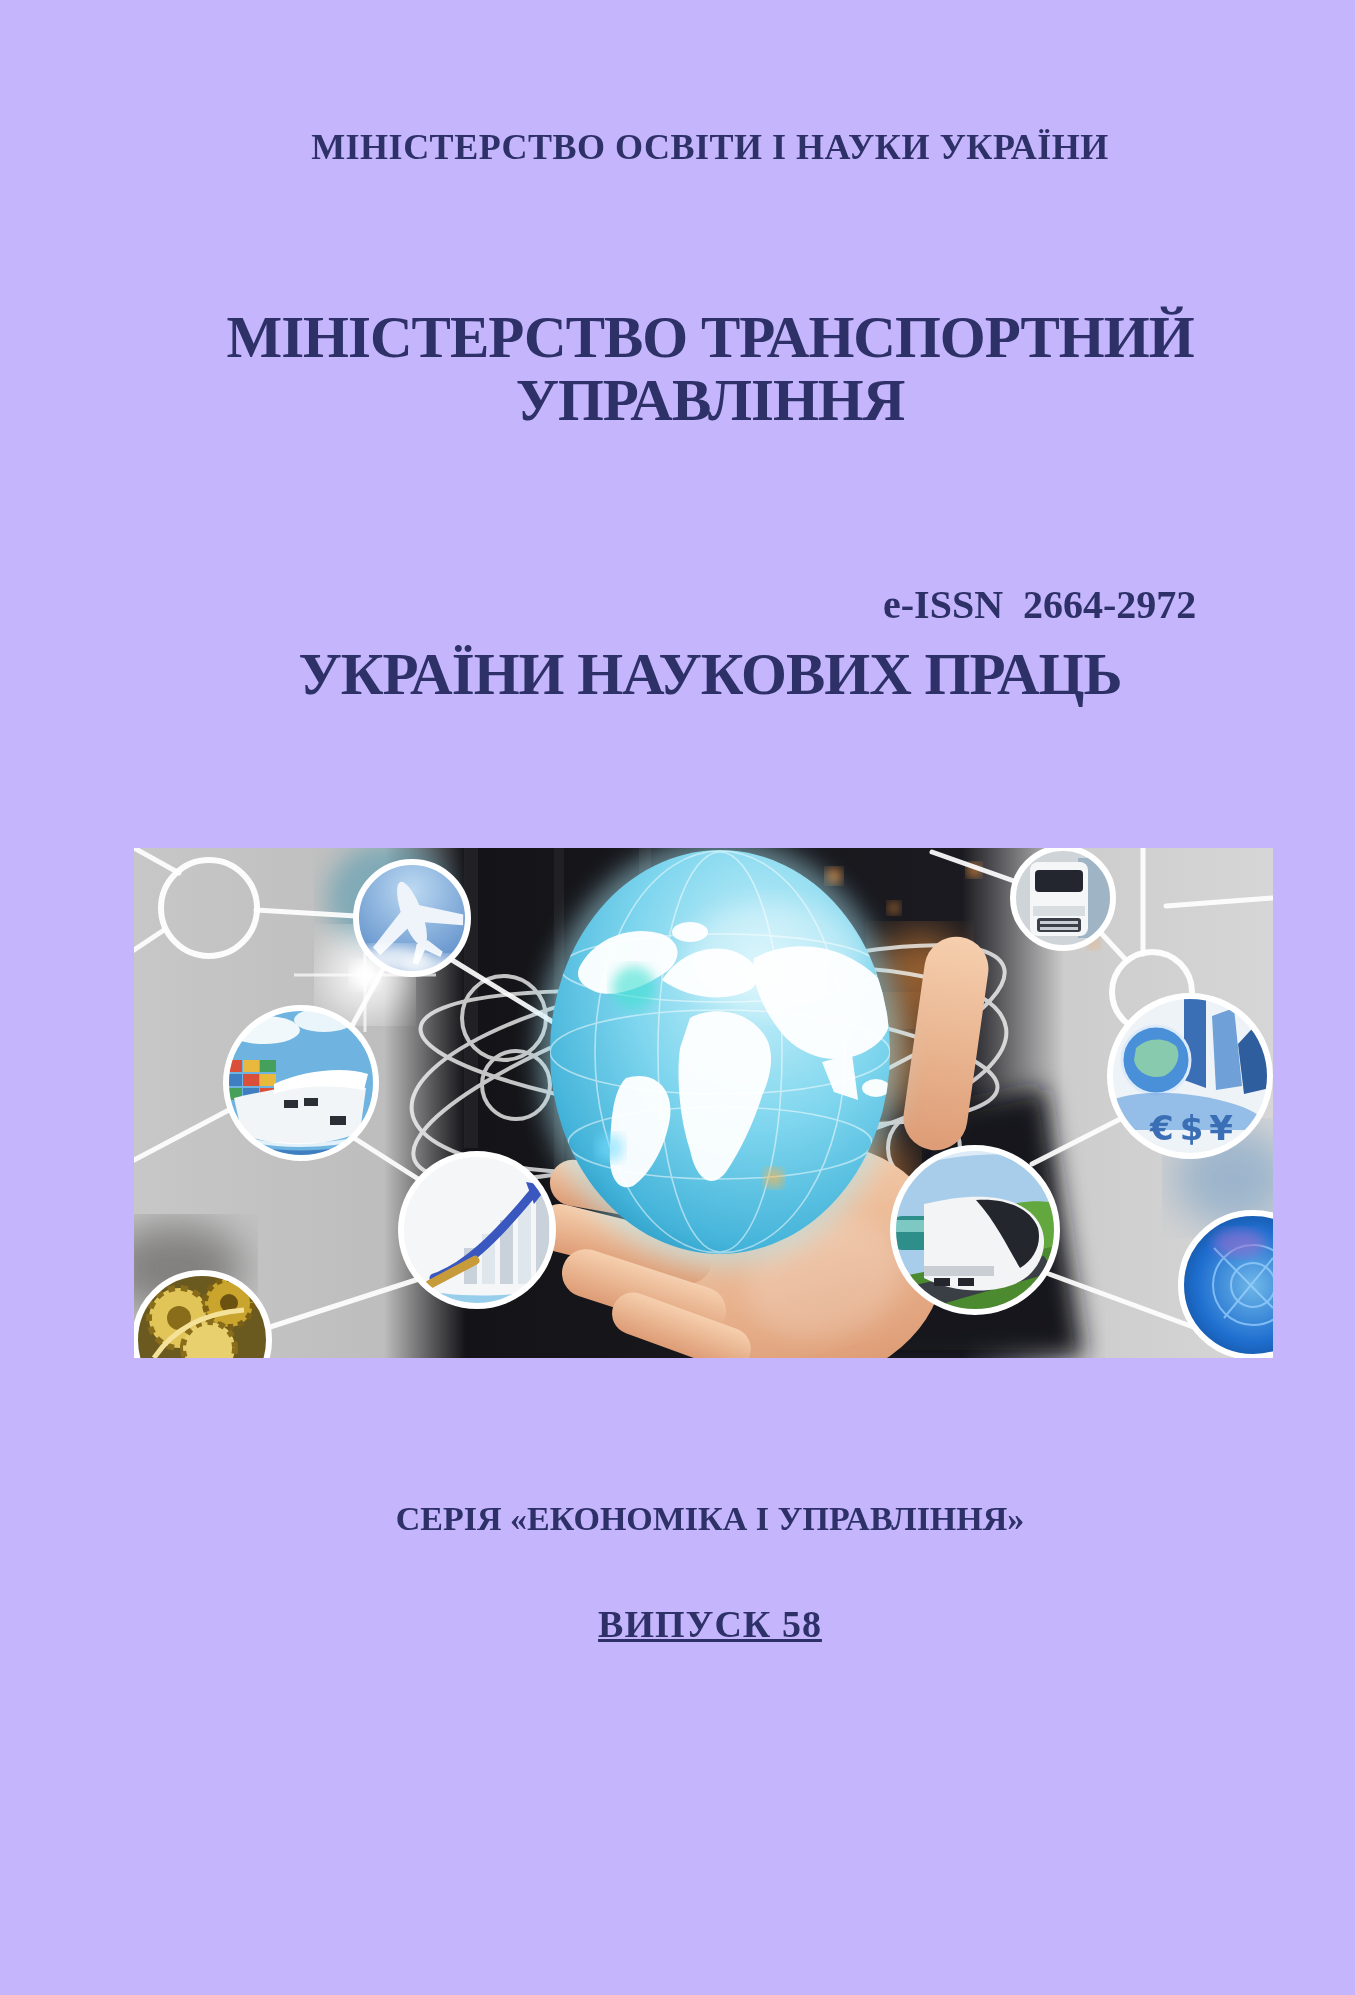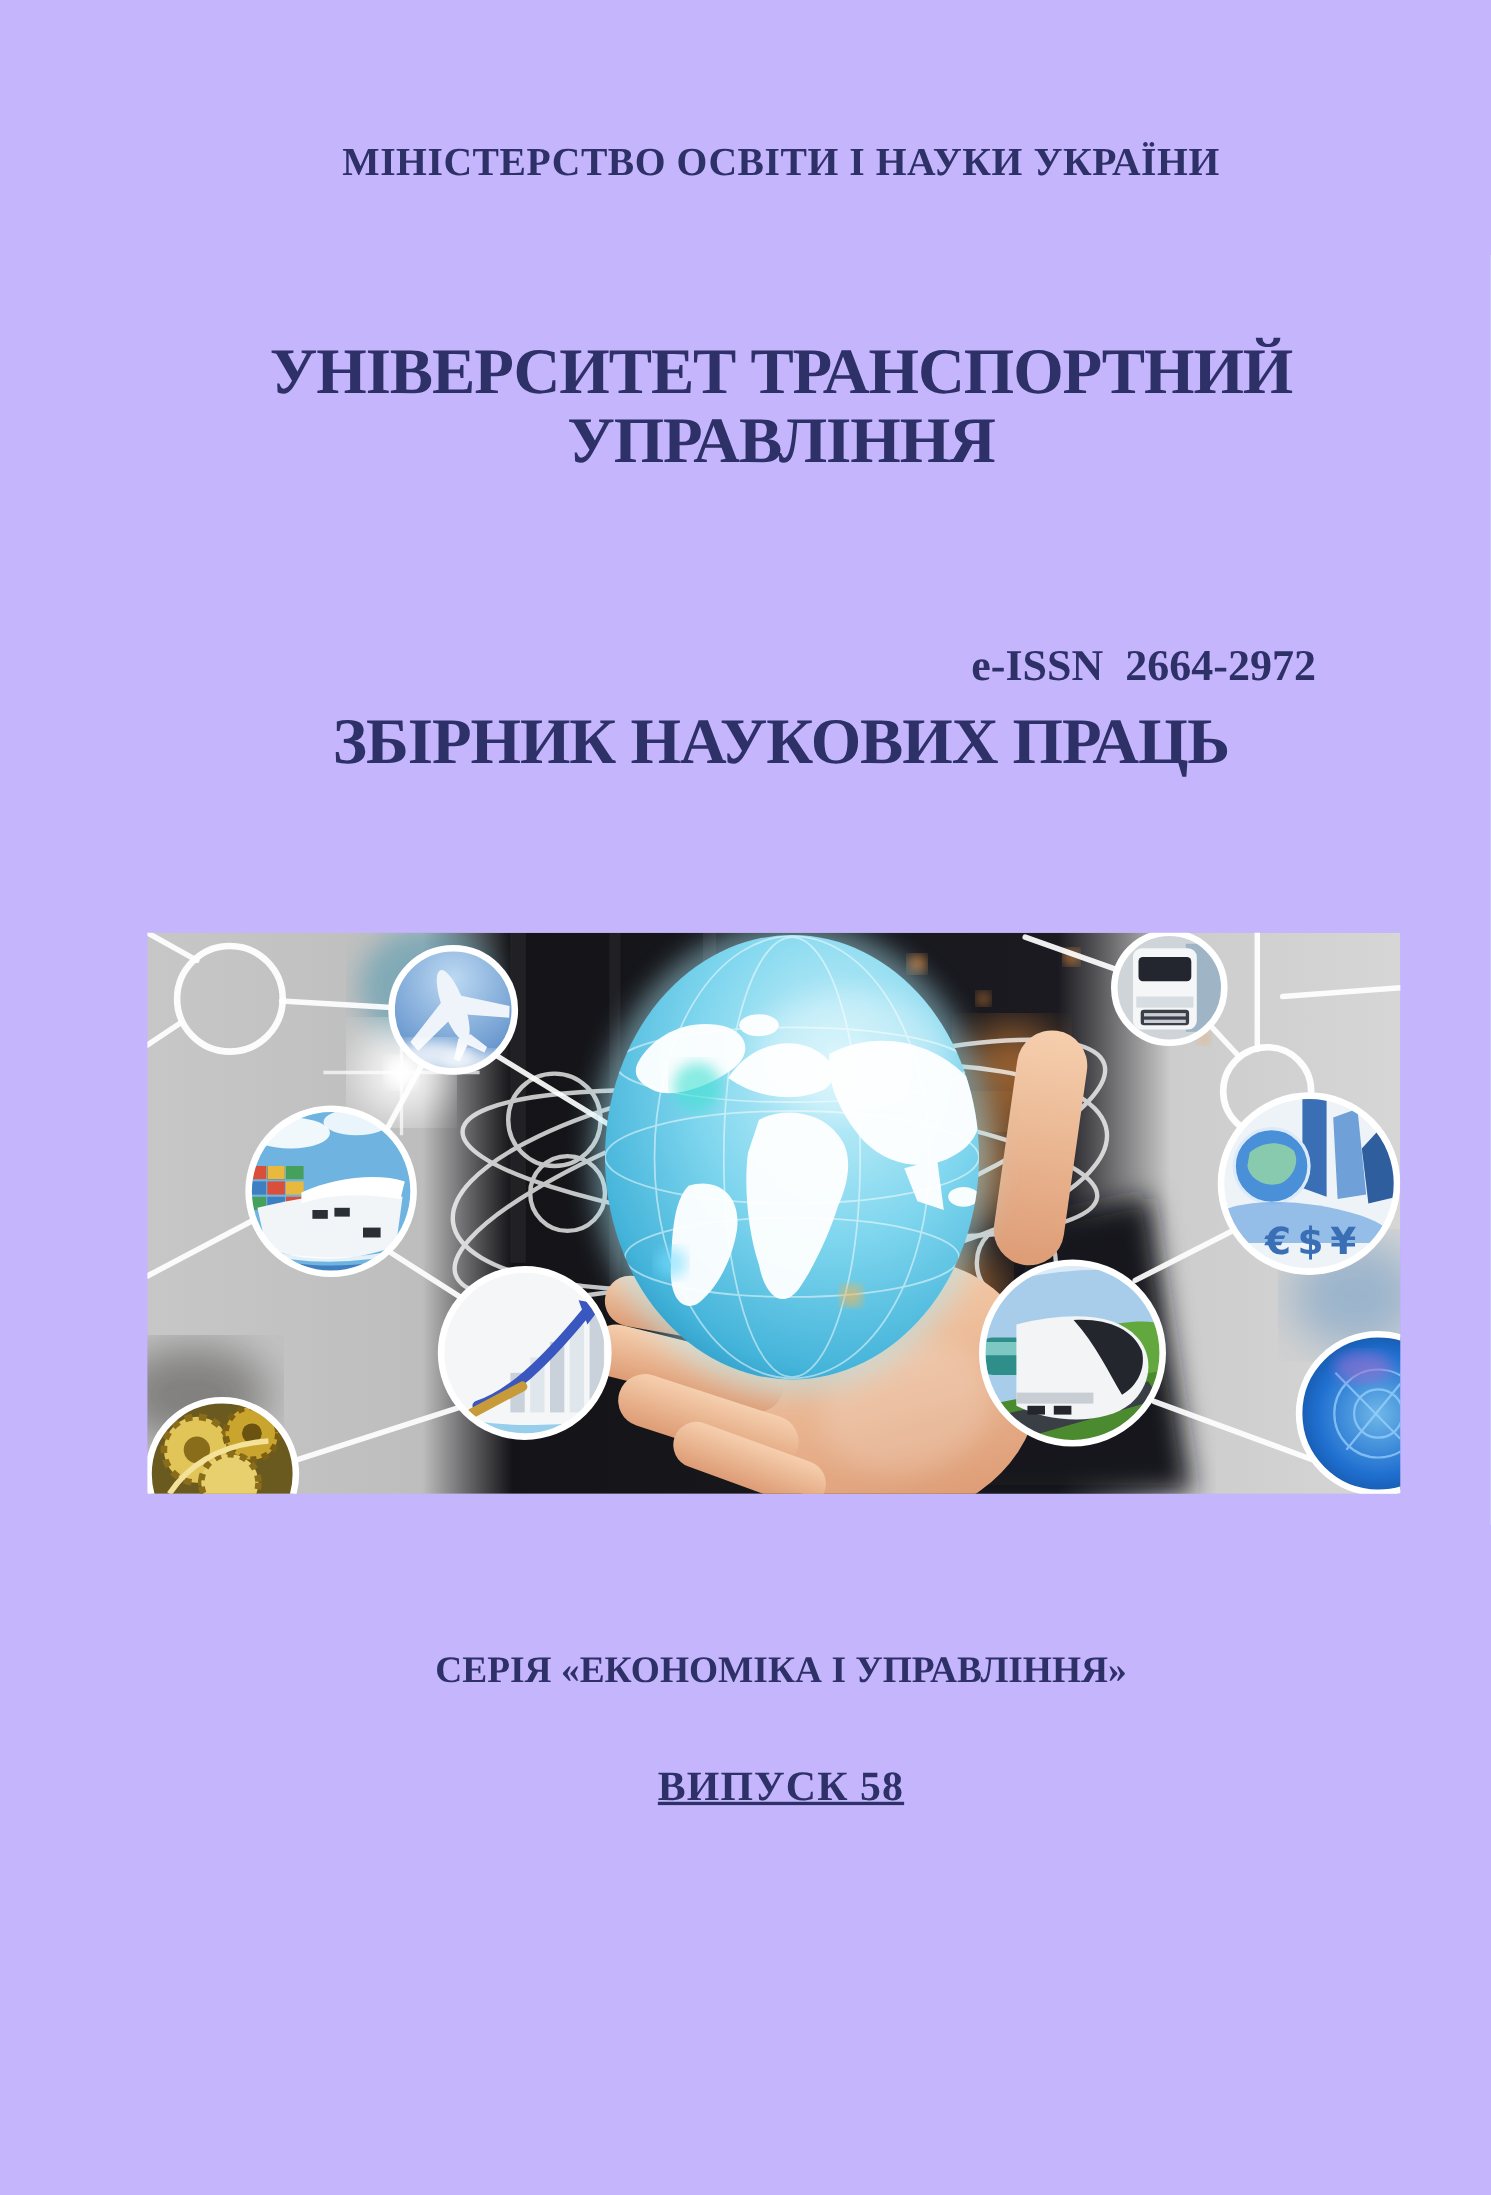--- a/index.html
+++ b/index.html
@@ -16,29 +16,29 @@
   .hero svg{display:block;}
 </style>
 </head>
 <body>
 
 <div class="page">
 
   <div class="txt ministry">МІНІСТЕРСТВО ОСВІТИ І НАУКИ УКРАЇНИ</div>
 
   <div class="txt university">
-    <div>УНІВЕРСИТЕТ ТРАНСПОРТНИЙ</div>
+    <div>МІНІСТЕРСТВО ТРАНСПОРТНИЙ</div>
     <div>УПРАВЛІННЯ</div>
   </div>
 
   <div class="issn">
     <div>e-ISSN  2664-2972</div>
   </div>
 
-  <div class="txt collection">ЗБІРНИК НАУКОВИХ ПРАЦЬ</div>
+  <div class="txt collection">УКРАЇНИ НАУКОВИХ ПРАЦЬ</div>
 
   <div class="hero">
     <svg width="1139" height="510" viewBox="0 0 1139 510">
       <defs>
         <linearGradient id="gL" x1="0" y1="0" x2="1" y2="0">
           <stop offset="0" stop-color="#c7c7c7"></stop>
             <stop offset="1" stop-color="#b0b0b0"></stop>
         </linearGradient>
         <linearGradient id="gR" x1="0" y1="0" x2="1" y2="0">
           <stop offset="0" stop-color="#bcbcbc"></stop>

